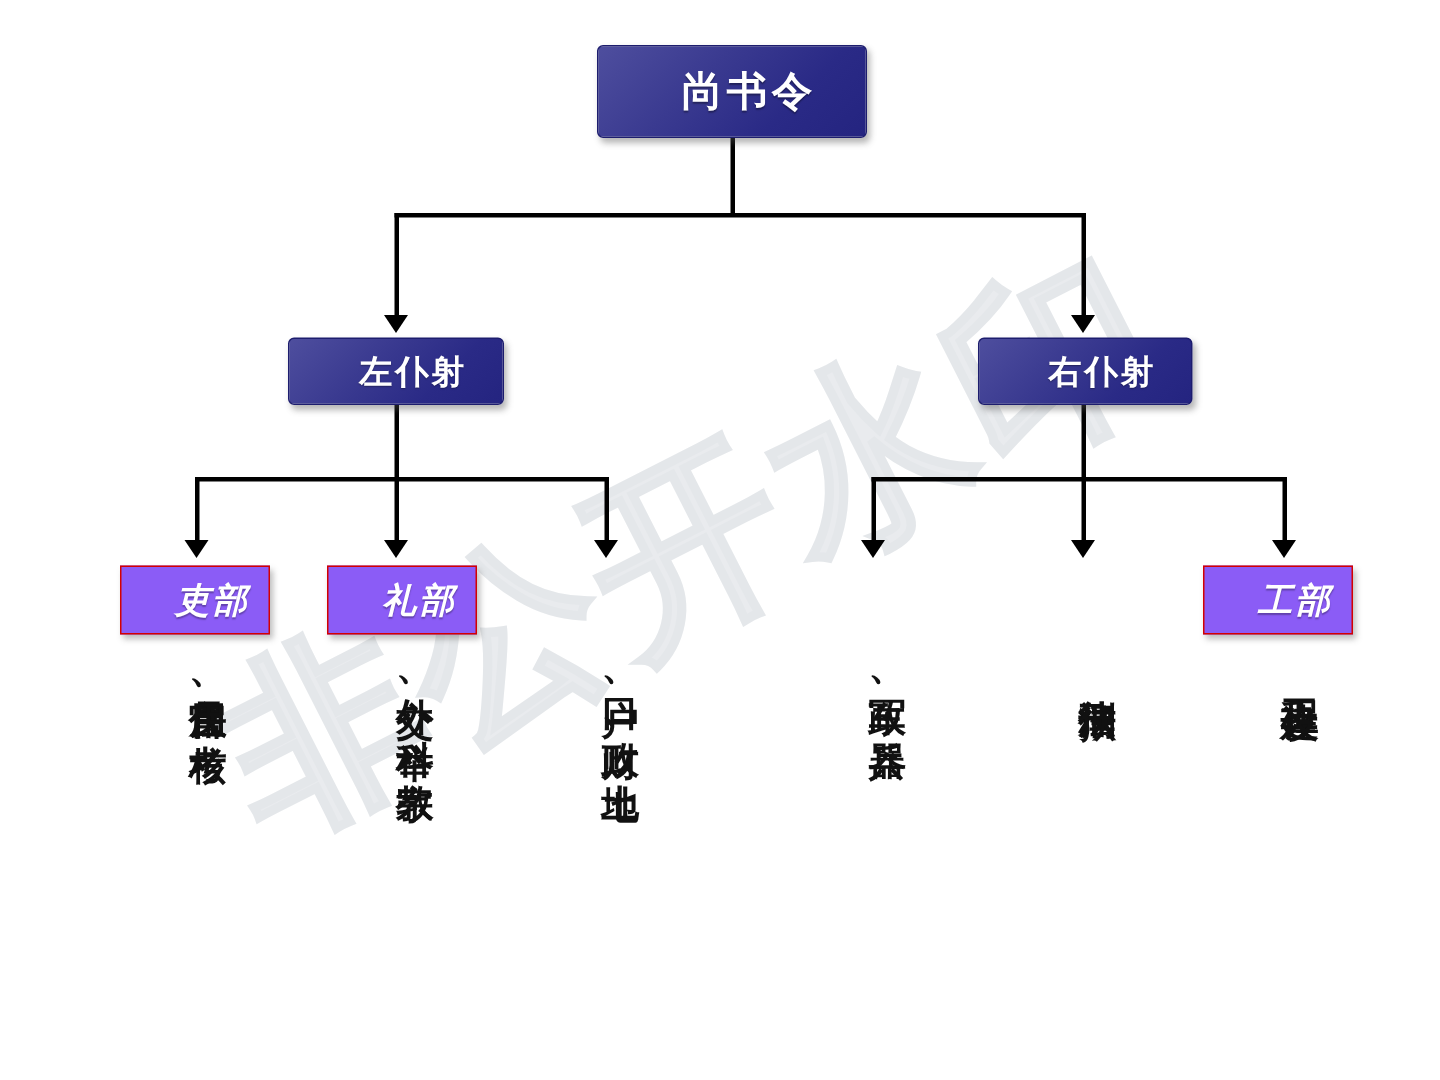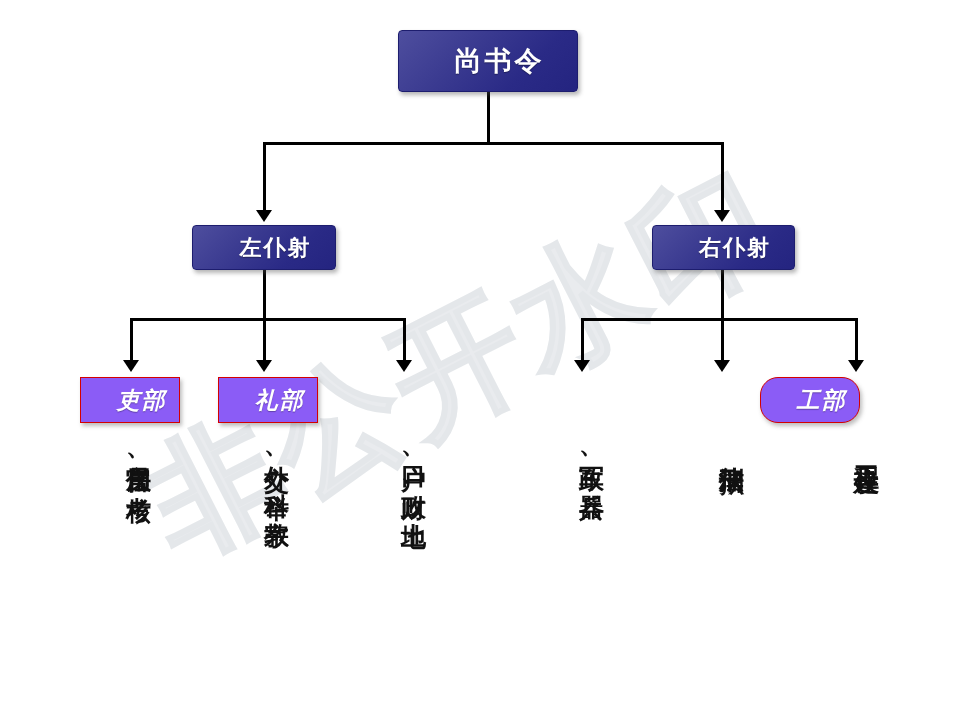--- a/index.html
+++ b/index.html
@@ -76,21 +76,21 @@
   #node-root   { left: 398px; top: 30px;  width: 180px; height: 62px; font-size: 27px; letter-spacing: 3px; }
   #node-left   { left: 192px; top: 225px; width: 144px; height: 45px; font-size: 22px; letter-spacing: 2px; }
   #node-right  { left: 652px; top: 225px; width: 143px; height: 45px; font-size: 22px; letter-spacing: 2px; }
 
   .ministry { top: 377px; width: 100px; height: 46px; font-size: 23px; letter-spacing: 2px; }
   #node-m0 { left: 80px;  }
   #node-m1 { left: 218px; }
   #node-m2 { left: 355px; }
   #node-m3 { left: 533px; }
   #node-m4 { left: 673px; }
-  #node-m5 { left: 760px; border-radius: 18px; }
+  #node-m5 { left: 802px; }
 
   
   .line {
     position: absolute;
     background: #000000;
     z-index: 2;
   }
   .vline { width: 3px; }
   .hline { height: 3px; }
 

